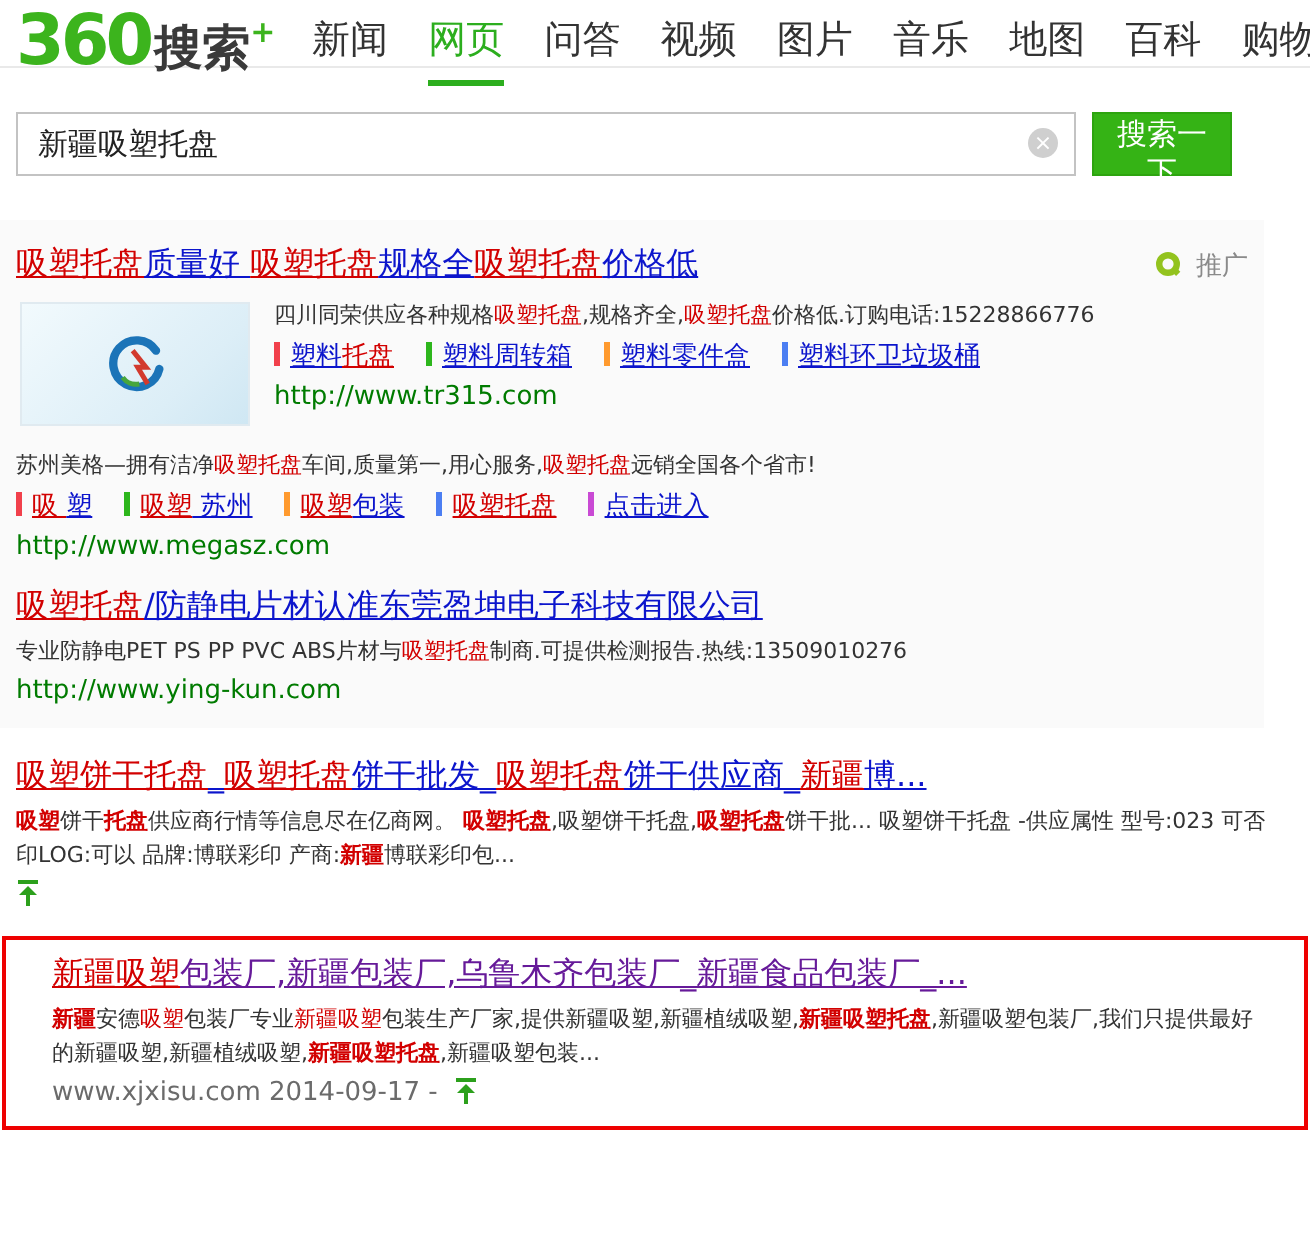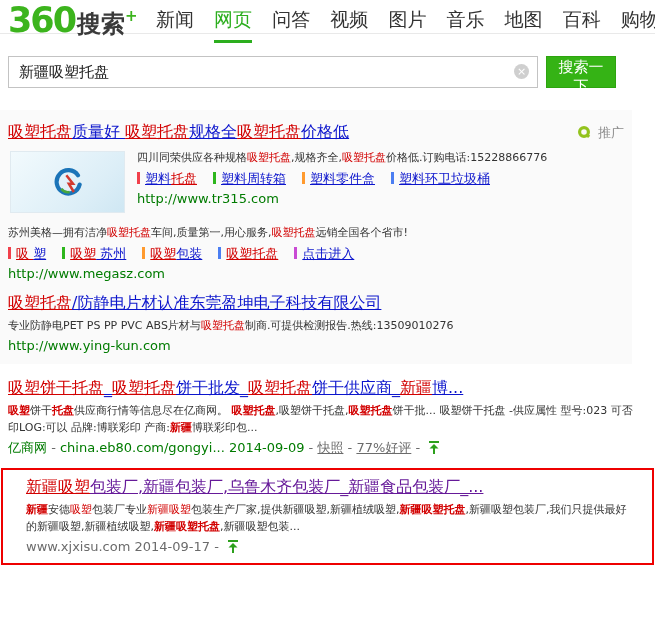--- a/index.html
+++ b/index.html
@@ -154,21 +154,20 @@
     <a class="title"><span class="run red">吸塑托盘</span><span class="run blue">/防静电片材认准东莞盈坤电子科技有限公司</span></a>
     <div class="desc"><span class="run black">专业防静电PET PS PP PVC ABS片材与</span><span class="run red">吸塑托盘</span><span class="run black">制商.可提供检测报告.热线:13509010276</span></div>
     <div class="urlline">http://www.ying-kun.com</div>
   </div>
 </div>
 
 <div class="r r4">
   <a class="title"><span class="run red">吸塑饼干托盘</span><span class="run blue">_</span><span class="run red">吸塑托盘</span><span class="run blue">饼干批发</span><span class="run blue">_</span><span class="run red">吸塑托盘</span><span class="run blue">饼干供应商</span><span class="run blue">_</span><span class="run red">新疆</span><span class="run blue">博...</span></a>
   <div class="desc"><span class="run red b">吸塑</span><span class="run black">饼干</span><span class="run red b">托盘</span><span class="run black">供应商行情等信息尽在亿商网。 </span><span class="run red b">吸塑托盘</span><span class="run black">,吸塑饼干托盘,</span><span class="run red b">吸塑托盘</span><span class="run black">饼干批... 吸塑饼干托盘 -供应属性 型号:023 可否印LOG:可以 品牌:博联彩印 产商:</span><span class="run red b">新疆</span><span class="run black">博联彩印包...</span></div>
   <div class="meta">
-    <span><span class="run green">亿商网</span><span class="run gray"> - </span><span class="run green">china.eb80.com/gongyi... </span><span class="run green">2014-09-09</span><span class="run gray"> - </span><span class="run gray u">快照</span><span class="run gray"> - </span><span class="run gray u">77%好评</span><span class="run gray"> - </span></span>
     <svg class="uparrow" width="12" height="13" viewBox="0 0 12 13">
       <rect x="1" y="0" width="10" height="2" fill="#2ca01c"></rect>
       <polygon points="6,3 1.5,7.5 10.5,7.5" fill="#2ca01c"></polygon>
       <rect x="5" y="7" width="2" height="6" fill="#2ca01c"></rect>
     </svg>
   </div>
 </div>
 
 <div class="r5box">
   <div class="r r5">

